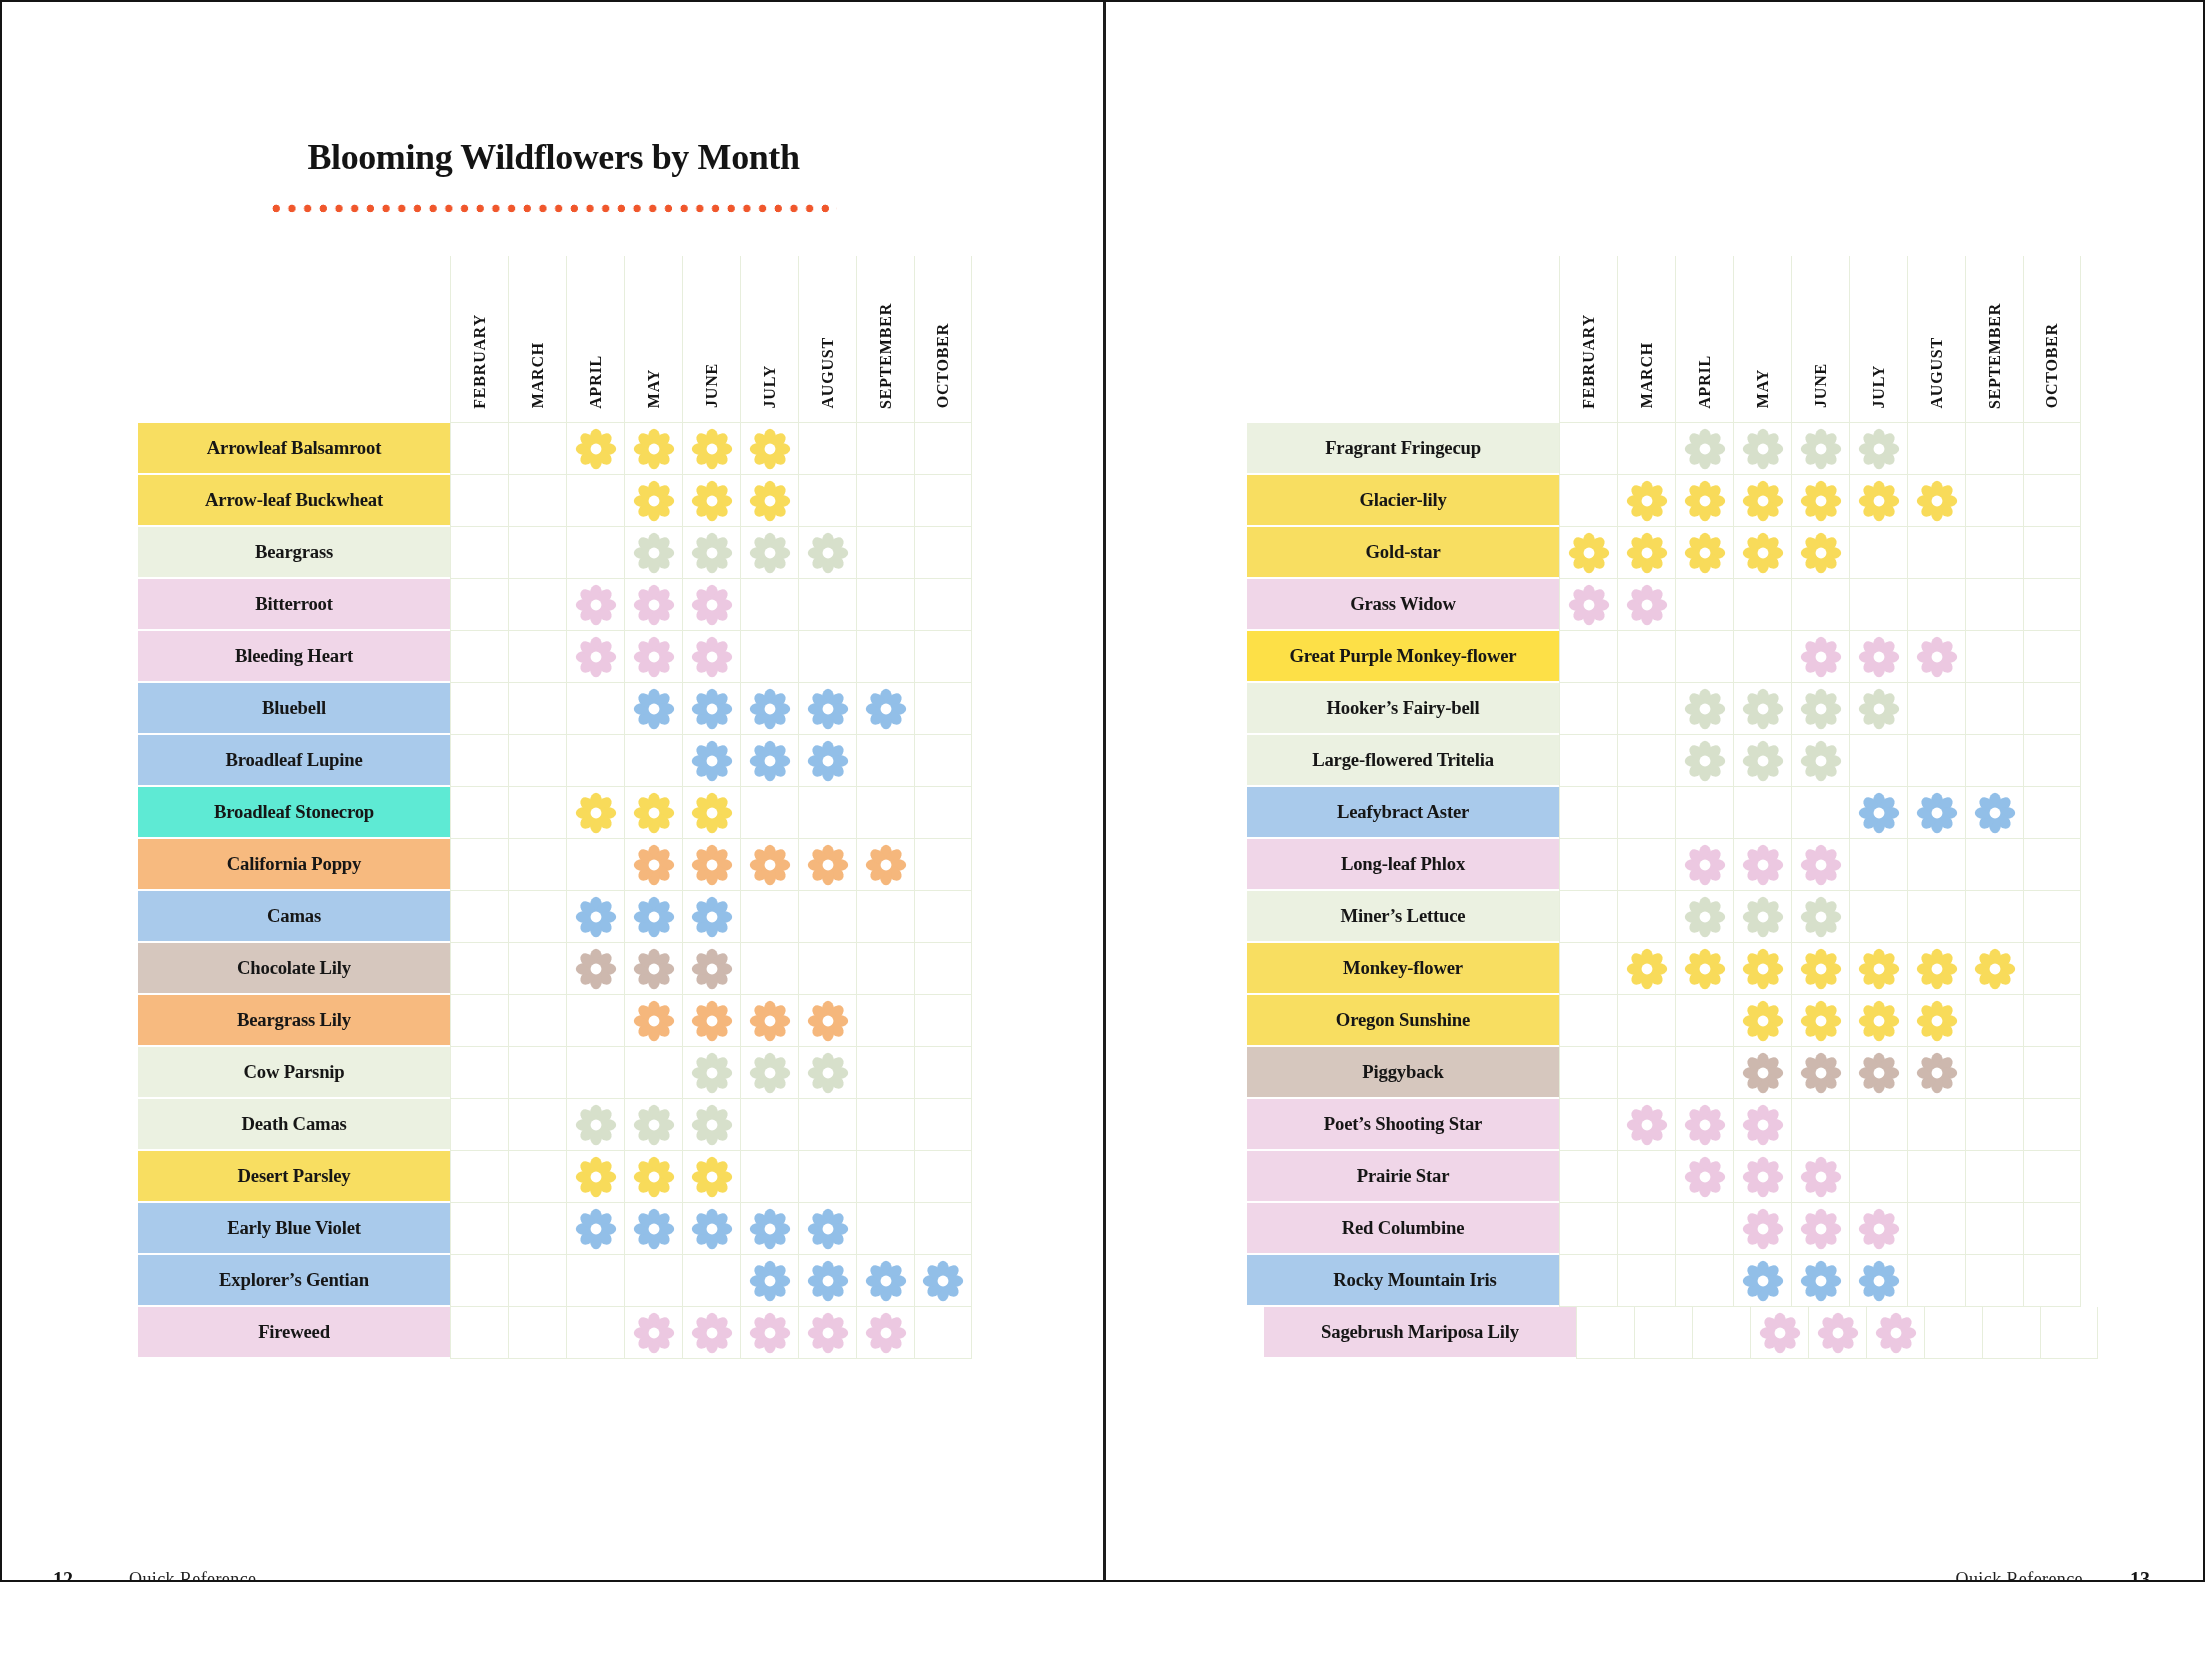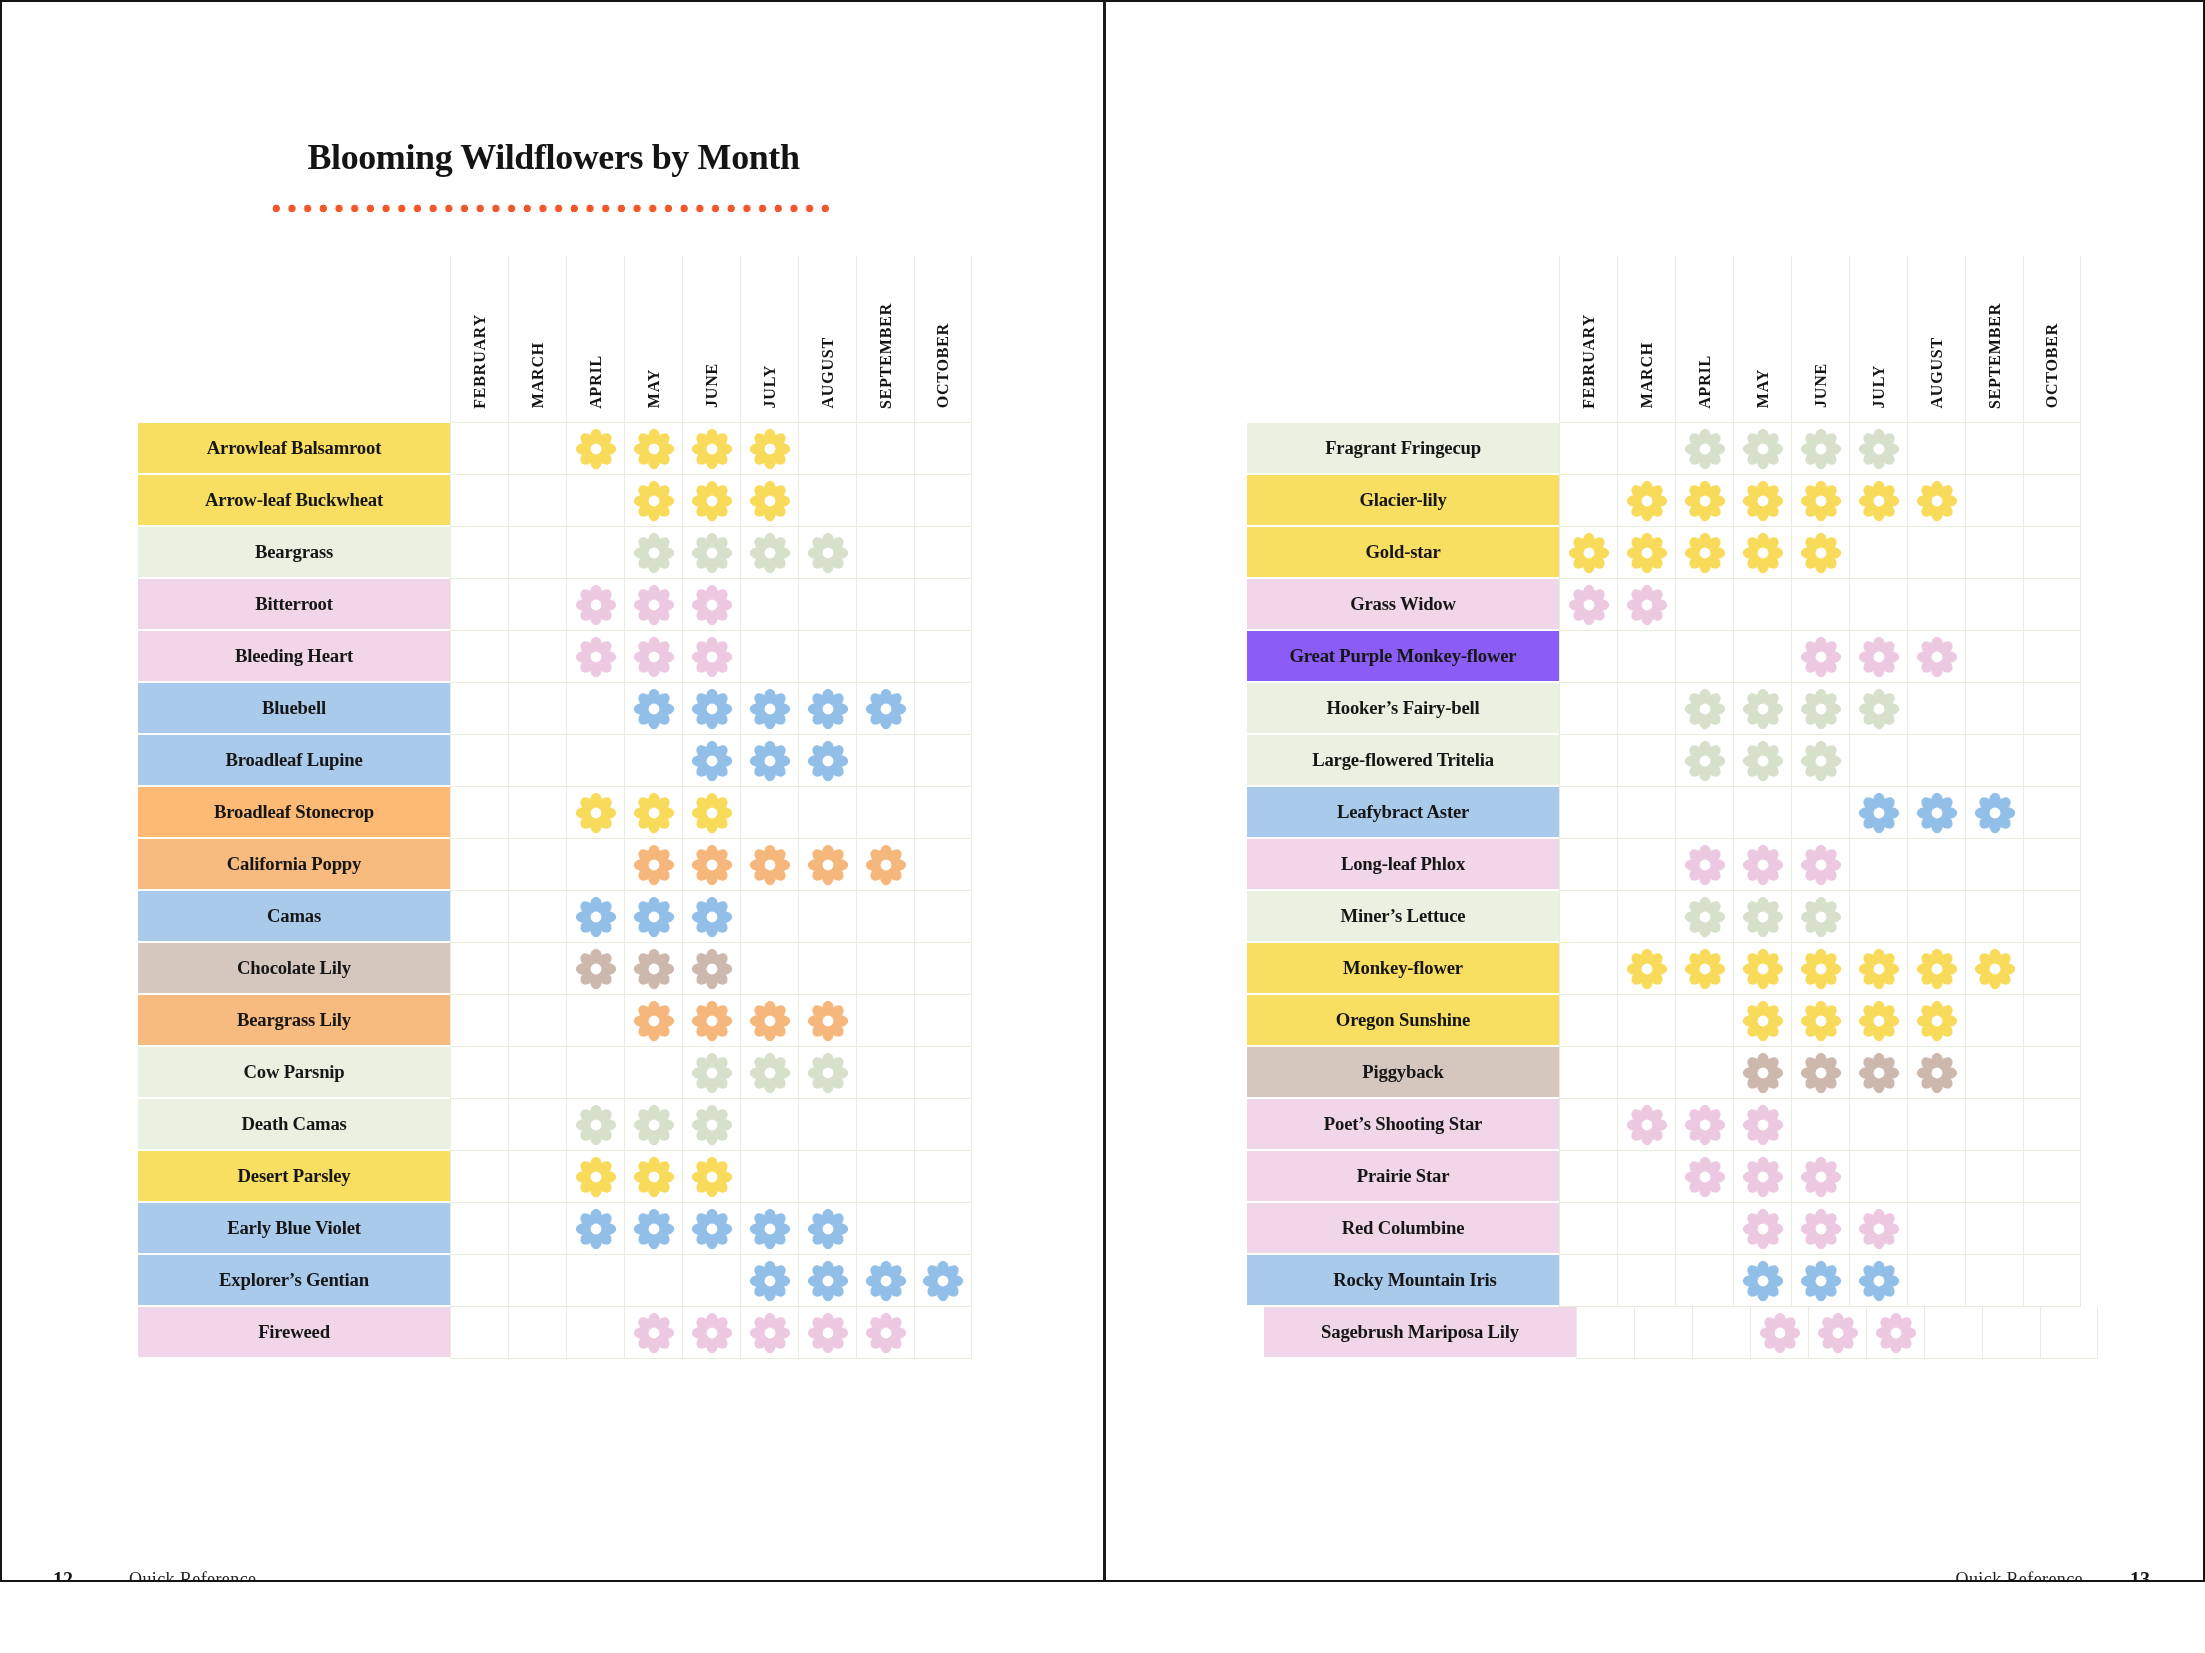--- a/index.html
+++ b/index.html
@@ -522,21 +522,21 @@
                 <ellipse cx="24" cy="10.8" rx="6.9" ry="9.9" transform="rotate(270 24 24)"></ellipse>
                 <ellipse cx="24" cy="10.8" rx="6.9" ry="9.9" transform="rotate(315 24 24)"></ellipse>
               </g>
               <circle cx="24" cy="24" r="6.2" fill="#ffffff"></circle>
             </svg>
           </div>
           <div class="cell"></div>
           <div class="cell"></div>
         </div>
         <div class="t-row">
-          <div class="row-label" style="background: #fdba74;">Broadleaf Stonecrop</div>
+          <div class="row-label" style="background: #5eead4;">Broadleaf Stonecrop</div>
           <div class="cell"></div>
           <div class="cell"></div>
           <div class="cell">
             <svg class="flower" width="42" height="42" viewBox="0 0 48 48">
               <g fill="#F8DB5A">
                 <ellipse cx="24" cy="10.8" rx="6.9" ry="9.9" transform="rotate(0 24 24)"></ellipse>
                 <ellipse cx="24" cy="10.8" rx="6.9" ry="9.9" transform="rotate(45 24 24)"></ellipse>
                 <ellipse cx="24" cy="10.8" rx="6.9" ry="9.9" transform="rotate(90 24 24)"></ellipse>
                 <ellipse cx="24" cy="10.8" rx="6.9" ry="9.9" transform="rotate(135 24 24)"></ellipse>
                 <ellipse cx="24" cy="10.8" rx="6.9" ry="9.9" transform="rotate(180 24 24)"></ellipse>
@@ -1555,21 +1555,21 @@
           </div>
           <div class="cell"></div>
           <div class="cell"></div>
           <div class="cell"></div>
           <div class="cell"></div>
           <div class="cell"></div>
           <div class="cell"></div>
           <div class="cell"></div>
         </div>
         <div class="t-row">
-          <div class="row-label" style="background: #8b5cf6;">Great Purple Monkey-flower</div>
+          <div class="row-label" style="background: #fde047;">Great Purple Monkey-flower</div>
           <div class="cell"></div>
           <div class="cell"></div>
           <div class="cell"></div>
           <div class="cell"></div>
           <div class="cell">
             <svg class="flower" width="42" height="42" viewBox="0 0 48 48">
               <g fill="#ECC8E1">
                 <ellipse cx="24" cy="10.8" rx="6.9" ry="9.9" transform="rotate(0 24 24)"></ellipse>
                 <ellipse cx="24" cy="10.8" rx="6.9" ry="9.9" transform="rotate(45 24 24)"></ellipse>
                 <ellipse cx="24" cy="10.8" rx="6.9" ry="9.9" transform="rotate(90 24 24)"></ellipse>

